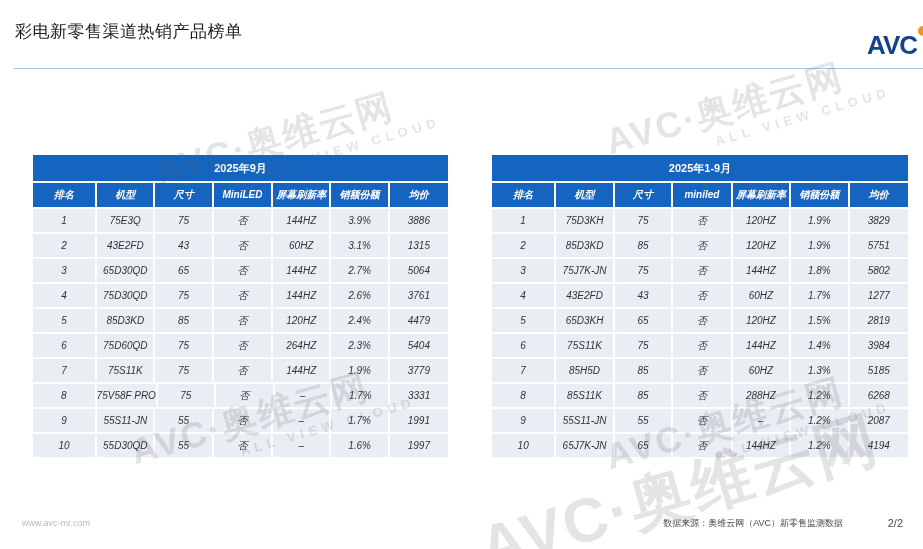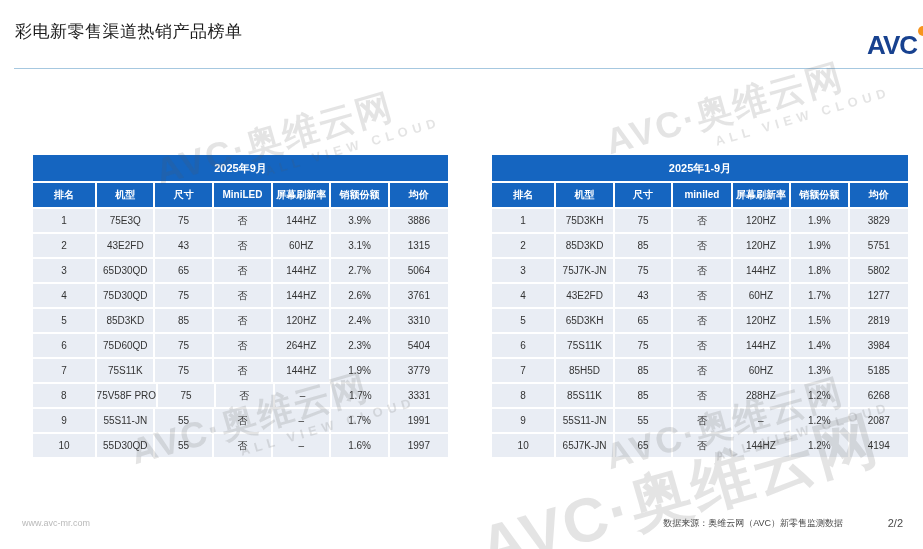--- a/index.html
+++ b/index.html
@@ -37,21 +37,21 @@
   
   .rank-table{position:absolute;top:155px;width:415px;}
   .rank-table.left{left:33px;}
   .rank-table.right{left:492px;width:416px;}
   .period-bar{
     height:26px;line-height:26px;background:#1565C0;color:#fff;
     text-align:center;font-size:11px;font-weight:bold;margin-bottom:2px;
   }
   .grid-row{
     display:grid;grid-template-columns:64fr 58fr 58fr 59fr 58fr 58fr 60fr;
-    column-gap:2px;margin-bottom:2px;
+    column-gap:2px;margin-bottom:2px;font-style:italic;
   }
   .grid-row:last-child{margin-bottom:0;border-radius:7px;}
   .thead .th{
     background:#1565C0;color:#fff;font-size:10px;font-weight:bold;
     height:24px;line-height:24px;text-align:center;white-space:nowrap;overflow:hidden;
   }
   .tbody .tr{  }
   .tbody .td{
     background:#E9EDF4;color:#333;font-size:10px;
     height:23px;line-height:23px;text-align:center;white-space:nowrap;
@@ -145,21 +145,21 @@
         <div class="td">2.6%</div>
         <div class="td">3761</div>
       </div>
       <div class="grid-row tr">
         <div class="td">5</div>
         <div class="td">85D3KD</div>
         <div class="td">85</div>
         <div class="td">否</div>
         <div class="td">120HZ</div>
         <div class="td">2.4%</div>
-        <div class="td">3310</div>
+        <div class="td">4479</div>
       </div>
       <div class="grid-row tr">
         <div class="td">6</div>
         <div class="td">75D60QD</div>
         <div class="td">75</div>
         <div class="td">否</div>
         <div class="td">264HZ</div>
         <div class="td">2.3%</div>
         <div class="td">5404</div>
       </div>

